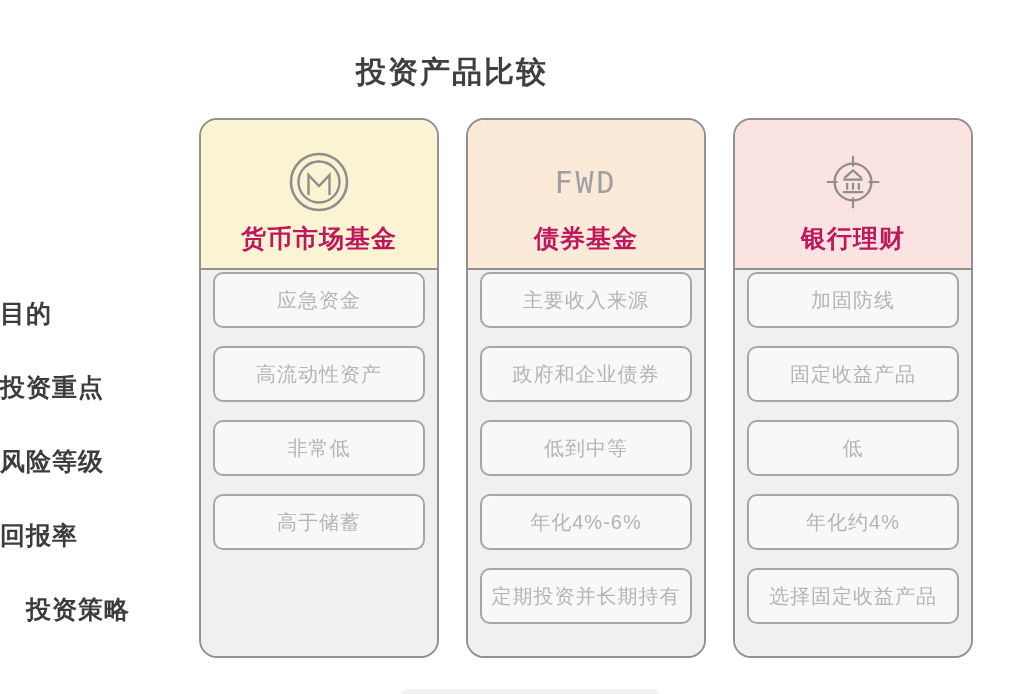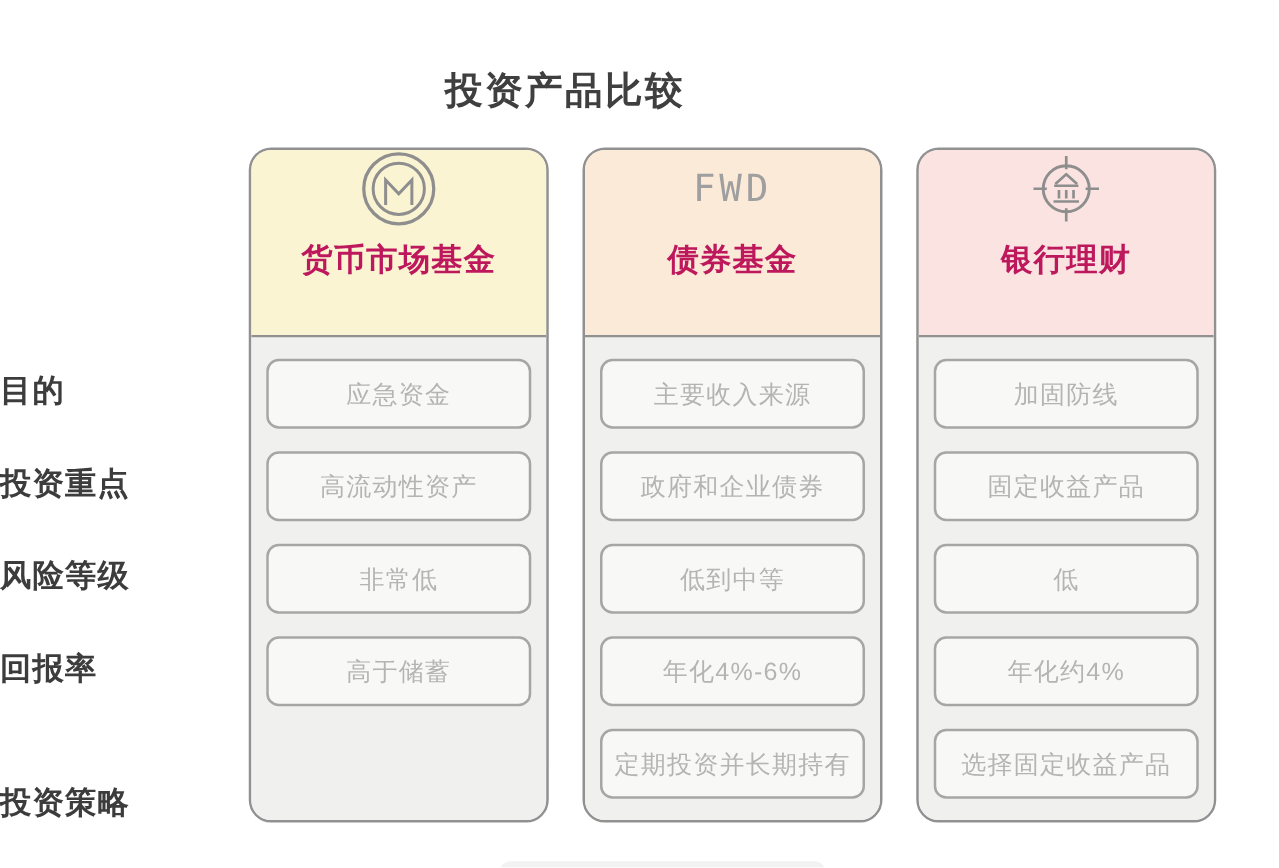--- a/index.html
+++ b/index.html
@@ -31,21 +31,21 @@
     font-size: 25px;
     font-weight: bold;
     color: #3c3c3c;
     line-height: 32px;
     letter-spacing: 1px;
   }
   .rl0 { top: 297px; }
   .rl1 { top: 371px; }
   .rl2 { top: 445px; }
   .rl3 { top: 519px; }
-  .rl4 { top: 626px; }
+  .rl4 { top: 593px; padding-left: 26px; }
   .column {
     position: absolute;
     top: 118px;
     width: 240px;
     height: 540px;
     border: 2px solid #919191;
     border-radius: 18px;
     overflow: hidden;
     background: #f0f0ef;
     display: flex;
@@ -54,20 +54,21 @@
   .col-0 { left: 199px; }
   .col-1 { left: 466px; }
   .col-2 { left: 733px; }
   .col-header {
     height: 150px;
     flex: 0 0 150px;
     border-bottom: 2px solid #919191;
     display: flex;
     flex-direction: column;
     align-items: center;
+    padding-top: 31px;
   }
   .icon-slot {
     height: 62px;
     display: flex;
     align-items: center;
     justify-content: center;
   }
   .col-label {
     margin-top: 9px;
     font-size: 25px;
@@ -78,21 +79,21 @@
   .fwd-text {
     font-family: "DejaVu Sans Mono", monospace;
     font-size: 30px;
     font-weight: 500;
     color: #9f9f9f;
     letter-spacing: 3px;
   }
   .col-body {
     flex: 1;
     background: #f0f0ef;
-    padding: 17px 12px 0 12px;
+    padding: 2px 12px 0 12px;
     display: flex;
     flex-direction: column;
     gap: 18px;
   }
   .cell {
     height: 56px;
     flex: 0 0 56px;
     border: 2px solid #a6a6a6;
     border-radius: 10px;
     background: #f8f8f7;

